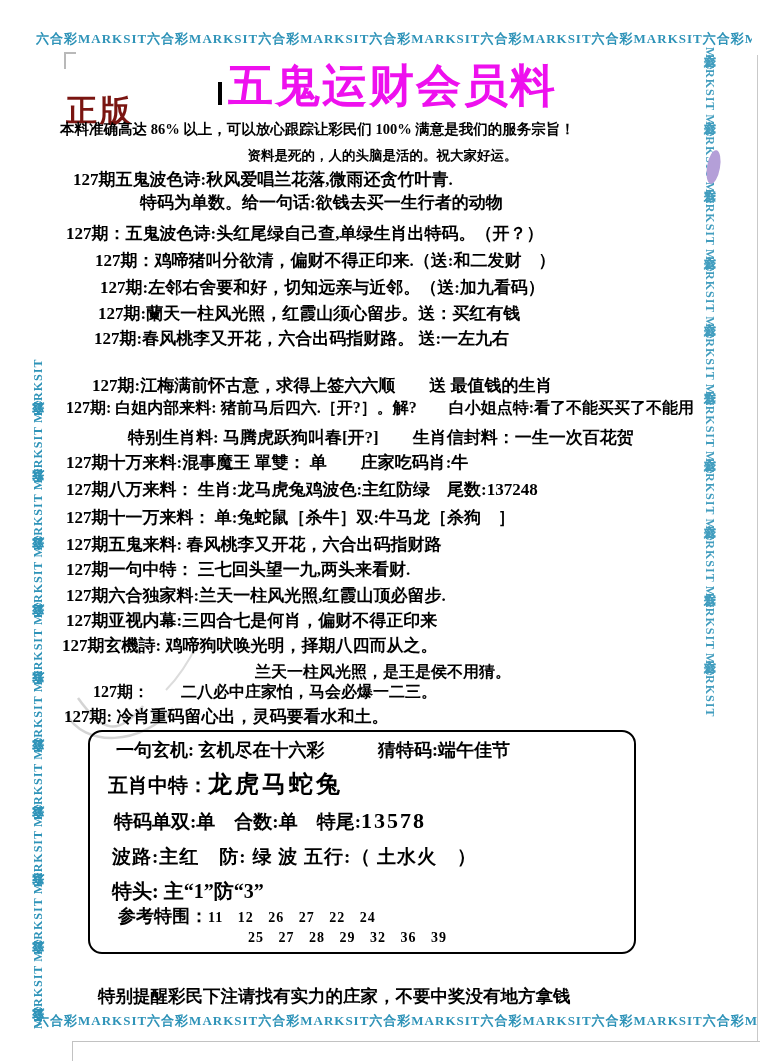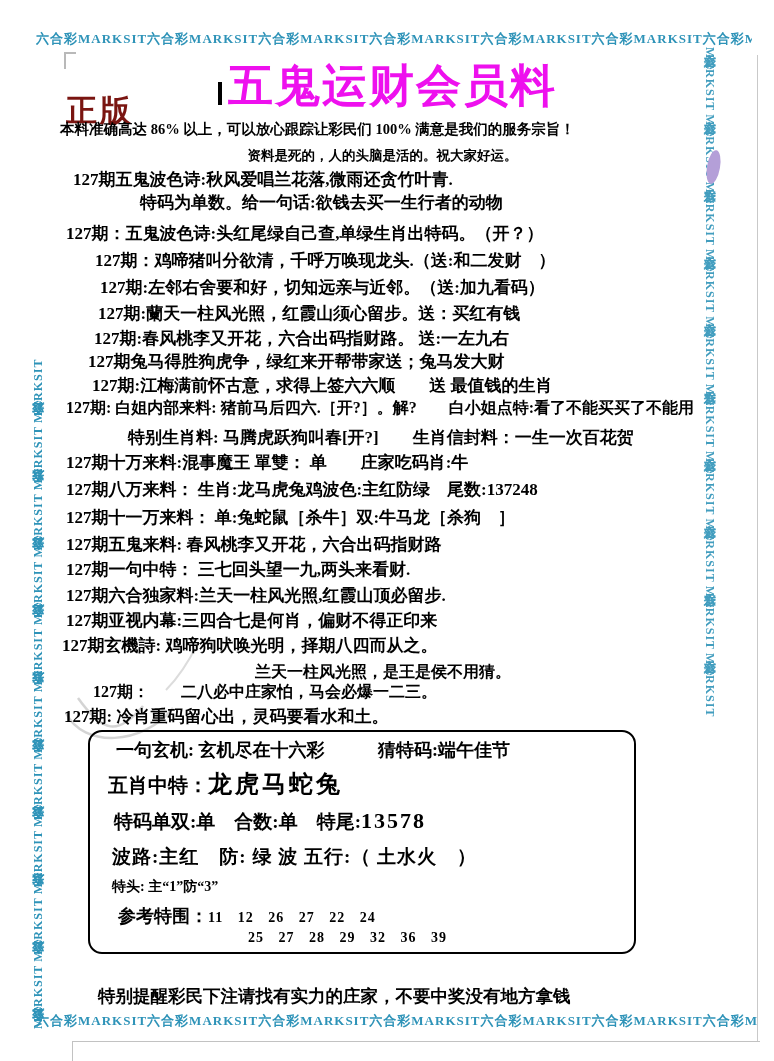--- a/index.html
+++ b/index.html
@@ -24,21 +24,21 @@
   .predict-box{position:absolute;left:88px;top:730px;width:544px;height:220px;
                border:2.5px solid #000;border-radius:14px;background:transparent;}
   .boxrow{position:absolute;font-weight:bold;white-space:nowrap;}
   .r1{top:6px;left:26px;font-size:18px;}
   .r1b{top:6px;left:288px;font-size:18px;}
   .r2{top:36px;left:18px;font-size:20px;}
   .r2 .big{font-size:24px;letter-spacing:3px;}
   .r3{top:76px;left:24px;font-size:19px;}
   .r3 .num{font-size:22px;letter-spacing:2px;}
   .r4{top:112px;left:22px;font-size:19px;letter-spacing:1px;}
-  .r5{top:146px;left:22px;font-size:14px;}
+  .r5{top:146px;left:22px;font-size:20px;}
   .r6{top:172px;left:28px;font-size:18px;}
   .r6 .num,.r7{font-size:14px;word-spacing:10px;letter-spacing:1px;}
   .r7{top:198px;left:158px;font-weight:bold;position:absolute;white-space:nowrap;}
   
   .footer-note{position:absolute;left:98px;top:984px;font-size:17.5px;font-weight:bold;white-space:nowrap;}
   
   .crescent{position:absolute;left:707px;top:150px;width:13px;height:34px;background:#b49fd8;
             border-radius:50%;transform:rotate(10deg);}
   .scanline-v{position:absolute;left:757px;top:55px;width:1px;height:986px;background:#c9c9c9;}
   .scanline-h{position:absolute;left:72px;top:1041px;width:688px;height:1px;background:#c2c2c2;}
@@ -70,25 +70,24 @@
 
   <div class="edition">正版</div>
   <div class="title-bar"></div>
   <div class="title">五鬼运财会员料</div>
   <div class="subtitle1">本料准确高达 86% 以上，可以放心跟踪让彩民们 100% 满意是我们的服务宗旨！</div>
   <div class="subtitle2">资料是死的，人的头脑是活的。祝大家好运。</div>
 
   <div class="bline" style="top:168px;left:73px">127期五鬼波色诗:秋风爱唱兰花落,微雨还贪竹叶青.</div>
   <div class="bline" style="top:191px;left:140px">特码为单数。给一句话:欲钱去买一生行者的动物</div>
   <div class="bline" style="top:222px;left:66px">127期：五鬼波色诗:头红尾绿自己查,单绿生肖出特码。（开？）</div>
-  <div class="bline" style="top:249px;left:95px">127期：鸡啼猪叫分欲清，千呼万唤现龙头.（送:和二发财　）</div>
+  <div class="bline" style="top:249px;left:95px">127期：鸡啼猪叫分欲清，偏财不得正印来.（送:和二发财　）</div>
   <div class="bline" style="top:276px;left:100px">127期:左邻右舍要和好，切知远亲与近邻。（送:加九看码）</div>
   <div class="bline" style="top:302px;left:98px">127期:蘭天一柱风光照，红霞山须心留步。送：买红有钱</div>
   <div class="bline" style="top:327px;left:94px">127期:春风桃李又开花，六合出码指财路。 送:一左九右</div>
-  <div class="bline" style="top:350px;left:88px">127期兔马得胜狗虎争，绿红来开帮带家送；兔马发大财</div>
   <div class="bline" style="top:374px;left:92px">127期:江梅满前怀古意，求得上签六六顺　　送 最值钱的生肖</div>
   <div class="bline" style="top:398px;left:66px;font-size:16px">127期: 白姐内部来料: 猪前马后四六.［开?］。解?　　白小姐点特:看了不能买买了不能用</div>
   <div class="bline" style="top:426px;left:128px">特别生肖料: 马腾虎跃狗叫春[开?]　　生肖信封料：一生一次百花贺</div>
   <div class="bline" style="top:451px;left:66px">127期十万来料:混事魔王 單雙： 单　　庄家吃码肖:牛</div>
   <div class="bline" style="top:478px;left:66px">127期八万来料： 生肖:龙马虎兔鸡波色:主红防绿　尾数:137248</div>
   <div class="bline" style="top:506px;left:66px">127期十一万来料： 单:兔蛇鼠［杀牛］双:牛马龙［杀狗　］</div>
   <div class="bline" style="top:533px;left:66px">127期五鬼来料: 春风桃李又开花，六合出码指财路</div>
   <div class="bline" style="top:558px;left:66px">127期一句中特： 三七回头望一九,两头来看财.</div>
   <div class="bline" style="top:584px;left:66px">127期六合独家料:兰天一柱风光照,红霞山顶必留步.</div>
   <div class="bline" style="top:609px;left:66px">127期亚视内幕:三四合七是何肖，偏财不得正印来</div>

